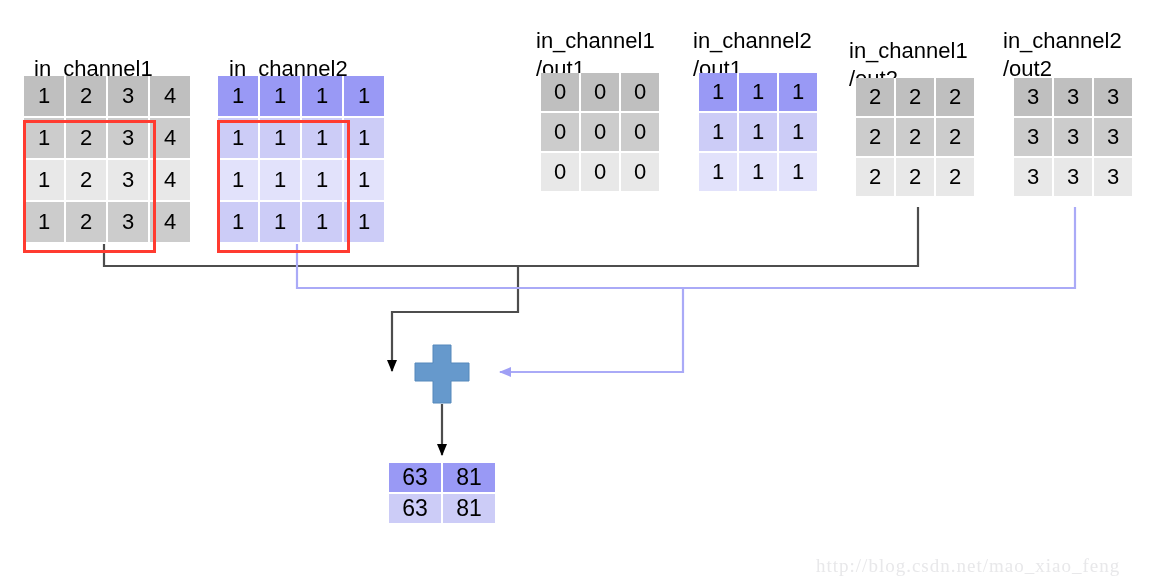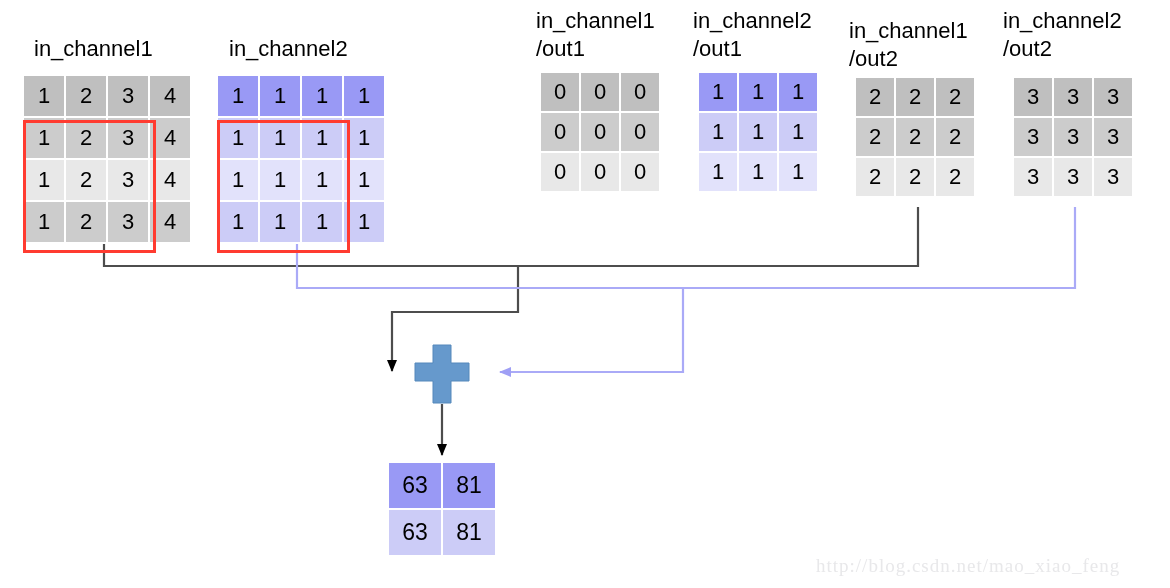--- a/index.html
+++ b/index.html
@@ -11,38 +11,39 @@
   }
   #stage{position:relative;width:1170px;height:588px;}
 
   .label{
     position:absolute;
     font-size:22px;
     color:#000000;
     white-space:nowrap;
     line-height:26px;
     letter-spacing:0px;
+    margin-top:20px;
   }
 
   .matrix{position:absolute;}
   .mrow{display:flex;}
   .cell{
     display:flex;align-items:center;justify-content:center;
     color:#000000;
     box-sizing:border-box;
     border-right:2px solid #ffffff;
     border-bottom:2px solid #ffffff;
   }
 
   
   .in .cell{width:42px;height:42px;font-size:22px;}
   
   .kern .cell{width:40px;height:40px;font-size:22px;}
   
-  .out .cell{width:54px;height:47px;font-size:23px;}
+  .out .cell{width:54px;height:31px;font-size:23px;}
 
   .redbox{
     position:absolute;
     border:3px solid #ff3b30;
     box-sizing:border-box;
     pointer-events:none;
   }
 
   #wires{position:absolute;left:0;top:0;width:1170px;height:588px;}
 

